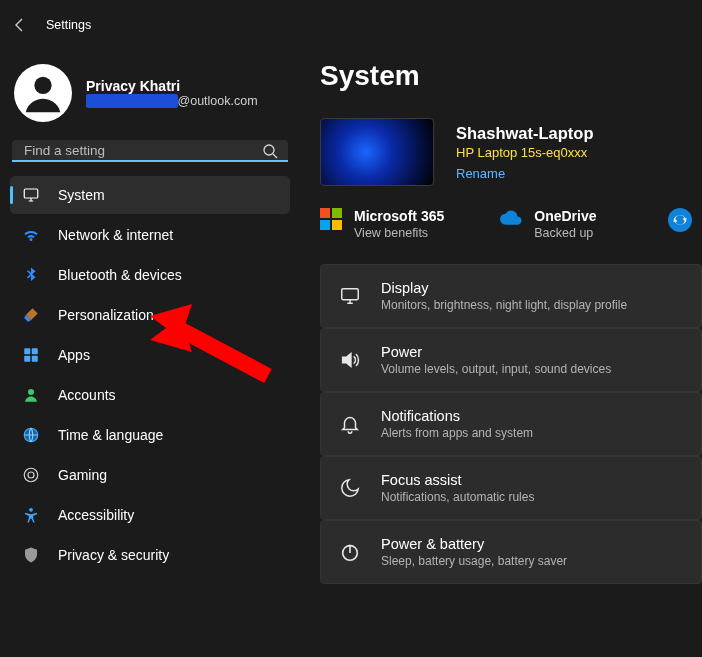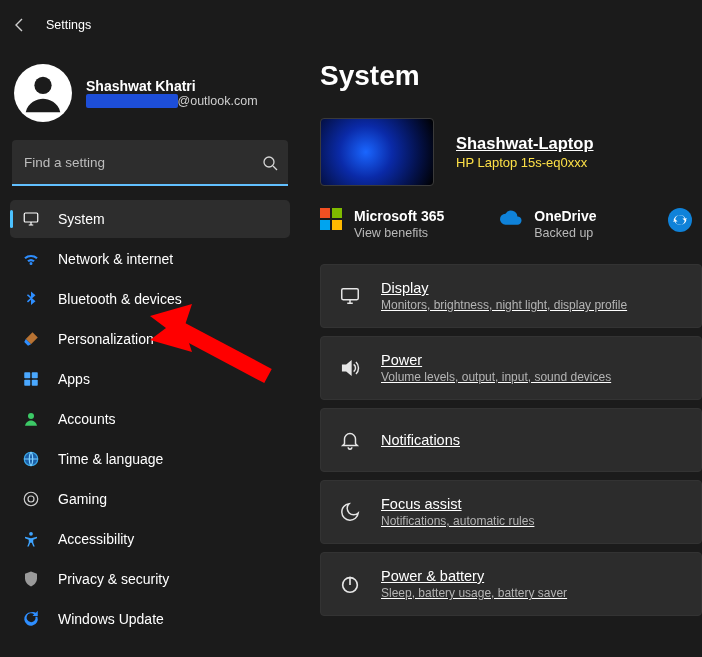--- a/index.html
+++ b/index.html
@@ -19,21 +19,21 @@
   .profile { display: flex; align-items: center; gap: 14px; padding: 4px 8px 18px 8px; }
   .avatar { width: 58px; height: 58px; border-radius: 50%; background: #ffffff; display: flex; align-items: center; justify-content: center; overflow: hidden; }
   .avatar svg { width: 46px; height: 46px; fill: #1b1b1b; }
   .profile-text .name { font-size: 14px; font-weight: 600; color: #ffffff; }
   .profile-text .email { font-size: 12.5px; color: #cfcfcf; }
   .email .blur { background:#1d4ed8; color:transparent; border-radius:2px; padding:0 2px; }
 
   
   .search { position: relative; margin: 0 6px 14px 6px; }
   .search input {
-    width: 100%; height: 46px; background: #2d2d2d; border: none; border-bottom: 2px solid #62c0ff;
+    width: 100%; height: 22px; background: #2d2d2d; border: none; border-bottom: 2px solid #62c0ff;
     border-radius: 4px 4px 0 0; color: #ffffff; padding: 0 36px 0 12px; font-size: 13.5px; outline: none;
   }
   .search input::placeholder { color: #bdbdbd; }
   .search .s-icon { position: absolute; right: 10px; top: 50%; transform: translateY(-50%); width: 16px; height: 16px; color: #d6d6d6; }
 
   
   .nav { display: flex; flex-direction: column; gap: 2px; padding: 0 4px; }
   .nav-item {
     display: flex; align-items: center; gap: 18px; height: 38px; padding: 0 12px;
     border-radius: 5px; font-size: 14px; color: #ffffff; cursor: default; position: relative;
@@ -47,38 +47,38 @@
 
   
   .page-title { font-size: 28px; font-weight: 600; margin: 0 0 26px 0; }
 
   
   .device-row { display: flex; align-items: center; gap: 22px; margin-bottom: 22px; }
   .device-thumb {
     width: 114px; height: 68px; border-radius: 4px; border: 1px solid #3a3a3a;
     background: radial-gradient(circle at 40% 50%, #1a66ff 0%, #0a2aa8 35%, #04124d 70%, #000 100%);
   }
-  .device-info .dname { font-size: 16.5px; font-weight: 600; text-decoration: underline; }
+  .device-info .dname { font-size: 16.5px; font-weight: 600; }
   .device-info .dmodel { font-size: 13px; color: #fde047; margin-top: 2px; }
   .device-info .rename { font-size: 13px; color: #62b6ff; margin-top: 6px; cursor: default; }
 
   
   .services { display: flex; align-items: flex-start; gap: 14px; margin-bottom: 24px; }
   .svc { display: flex; align-items: flex-start; gap: 12px; }
   .svc-title { font-size: 14px; font-weight: 600; }
   .svc-sub { font-size: 12.5px; color: #b9b9b9; margin-top: 2px; }
   .ms365-ico { width: 22px; height: 22px; display: grid; grid-template-columns: 1fr 1fr; grid-template-rows: 1fr 1fr; gap: 2px; }
   .ms365-ico span:nth-child(1){background:#f25022;} .ms365-ico span:nth-child(2){background:#7fba00;}
   .ms365-ico span:nth-child(3){background:#00a4ef;} .ms365-ico span:nth-child(4){background:#ffb900;}
   .onedrive-ico { width: 22px; height: 16px; color:#0f82d9; margin-top:2px; }
   .sync-badge { width: 24px; height: 24px; border-radius: 50%; background: #0f82d9; display: flex; align-items: center; justify-content: center; margin-left: auto; margin-right: 10px; }
   .sync-badge svg { width: 16px; height: 16px; fill: #fff; }
 
   
-  .cards { display: flex; flex-direction: column; gap: 8px; text-decoration: underline; }
+  .cards { display: flex; flex-direction: column; gap: 0; }
   .card {
     background: #2c2c2c; border: 1px solid #333333; border-radius: 4px;
     display: flex; align-items: center; gap: 20px; padding: 14px 18px; min-height: 64px;
   }
   .card .c-ico { width: 22px; height: 22px; color: #e6e6e6; flex-shrink: 0; }
   .card .c-title { font-size: 14.5px; color: #ffffff; }
   .card .c-sub { font-size: 12px; color: #b4b4b4; margin-top: 2px; }
 
   
   .arrow-anno { position: absolute; left: 150px; top: 304px; width: 130px; height: 80px; pointer-events: none; }
@@ -100,21 +100,21 @@
 
   <div class="left">
     <div class="profile">
       <div class="avatar">
         <svg viewBox="0 0 24 24">
             <circle cx="12" cy="8" r="4.5"></circle>
             <path d="M3 22c1-5 6-7 9-7s8 2 9 7z"></path>
           </svg>
       </div>
       <div class="profile-text">
-        <div class="name">Shashwat Khatri</div>
+        <div class="name">Privacy Khatri</div>
         <div class="email"><span class="blur">xxxxxxxxxxxxxx</span><span>@outlook.com</span></div>
       </div>
     </div>
 
     <div class="search">
       <input type="text" placeholder="Find a setting" style="">
       <span class="s-icon">
         <svg viewBox="0 0 16 16" fill="none" stroke="currentColor" stroke-width="1.3">
             <circle cx="7" cy="7" r="5"></circle>
             <path d="M11 11l4 4"></path>
@@ -205,39 +205,32 @@
           <span>Accessibility</span>
         </div>
         <div class="nav-item">
           <span class="nav-ico">
             <svg viewBox="0 0 24 24" fill="#9a9a9a">
               <path d="M12 2l8 3v6c0 5-3.5 9-8 11-4.5-2-8-6-8-11V5z"></path>
             </svg>
           </span>
           <span>Privacy &amp; security</span>
         </div>
-        <div class="nav-item">
-          <span class="nav-ico">
-            <svg viewBox="0 0 24 24" fill="#2e8eff">
-              <path d="M12 3a9 9 0 108.5 6H18a6 6 0 11-1.8-3.2L14 8h7V1l-2.5 2.5A9 9 0 0012 3z"></path>
-            </svg>
-          </span>
-          <span>Windows Update</span>
-        </div>
       </div>
   </div>
 
   <div class="right">
     <h1 class="page-title">System</h1>
 
     <div class="device-row">
       <div class="device-thumb"></div>
       <div class="device-info">
         <div class="dname">Shashwat-Laptop</div>
         <div class="dmodel">HP Laptop 15s-eq0xxx</div>
+        <div class="rename">Rename</div>
       </div>
     </div>
 
     <div class="services">
       <div class="svc">
         <div class="ms365-ico">
             <span></span>
             <span></span>
             <span></span>
             <span></span>
@@ -286,20 +279,21 @@
             <div class="c-title">Power</div>
             <div class="c-sub">Volume levels, output, input, sound devices</div>
           </div>
         </div>
         <div class="card">
           <span class="c-ico"><svg viewBox="0 0 24 24" fill="none" stroke="currentColor" stroke-width="1.6">
               <path d="M6 16V11a6 6 0 1112 0v5l2 2H4zM10 20a2 2 0 004 0"></path>
             </svg></span>
           <div>
             <div class="c-title">Notifications</div>
+            <div class="c-sub">Alerts from apps and system</div>
           </div>
         </div>
         <div class="card">
           <span class="c-ico"><svg viewBox="0 0 24 24" fill="none" stroke="currentColor" stroke-width="1.6">
               <path d="M21 13A9 9 0 1111 3a7 7 0 0010 10z"></path>
             </svg></span>
           <div>
             <div class="c-title">Focus assist</div>
             <div class="c-sub">Notifications, automatic rules</div>
           </div>

